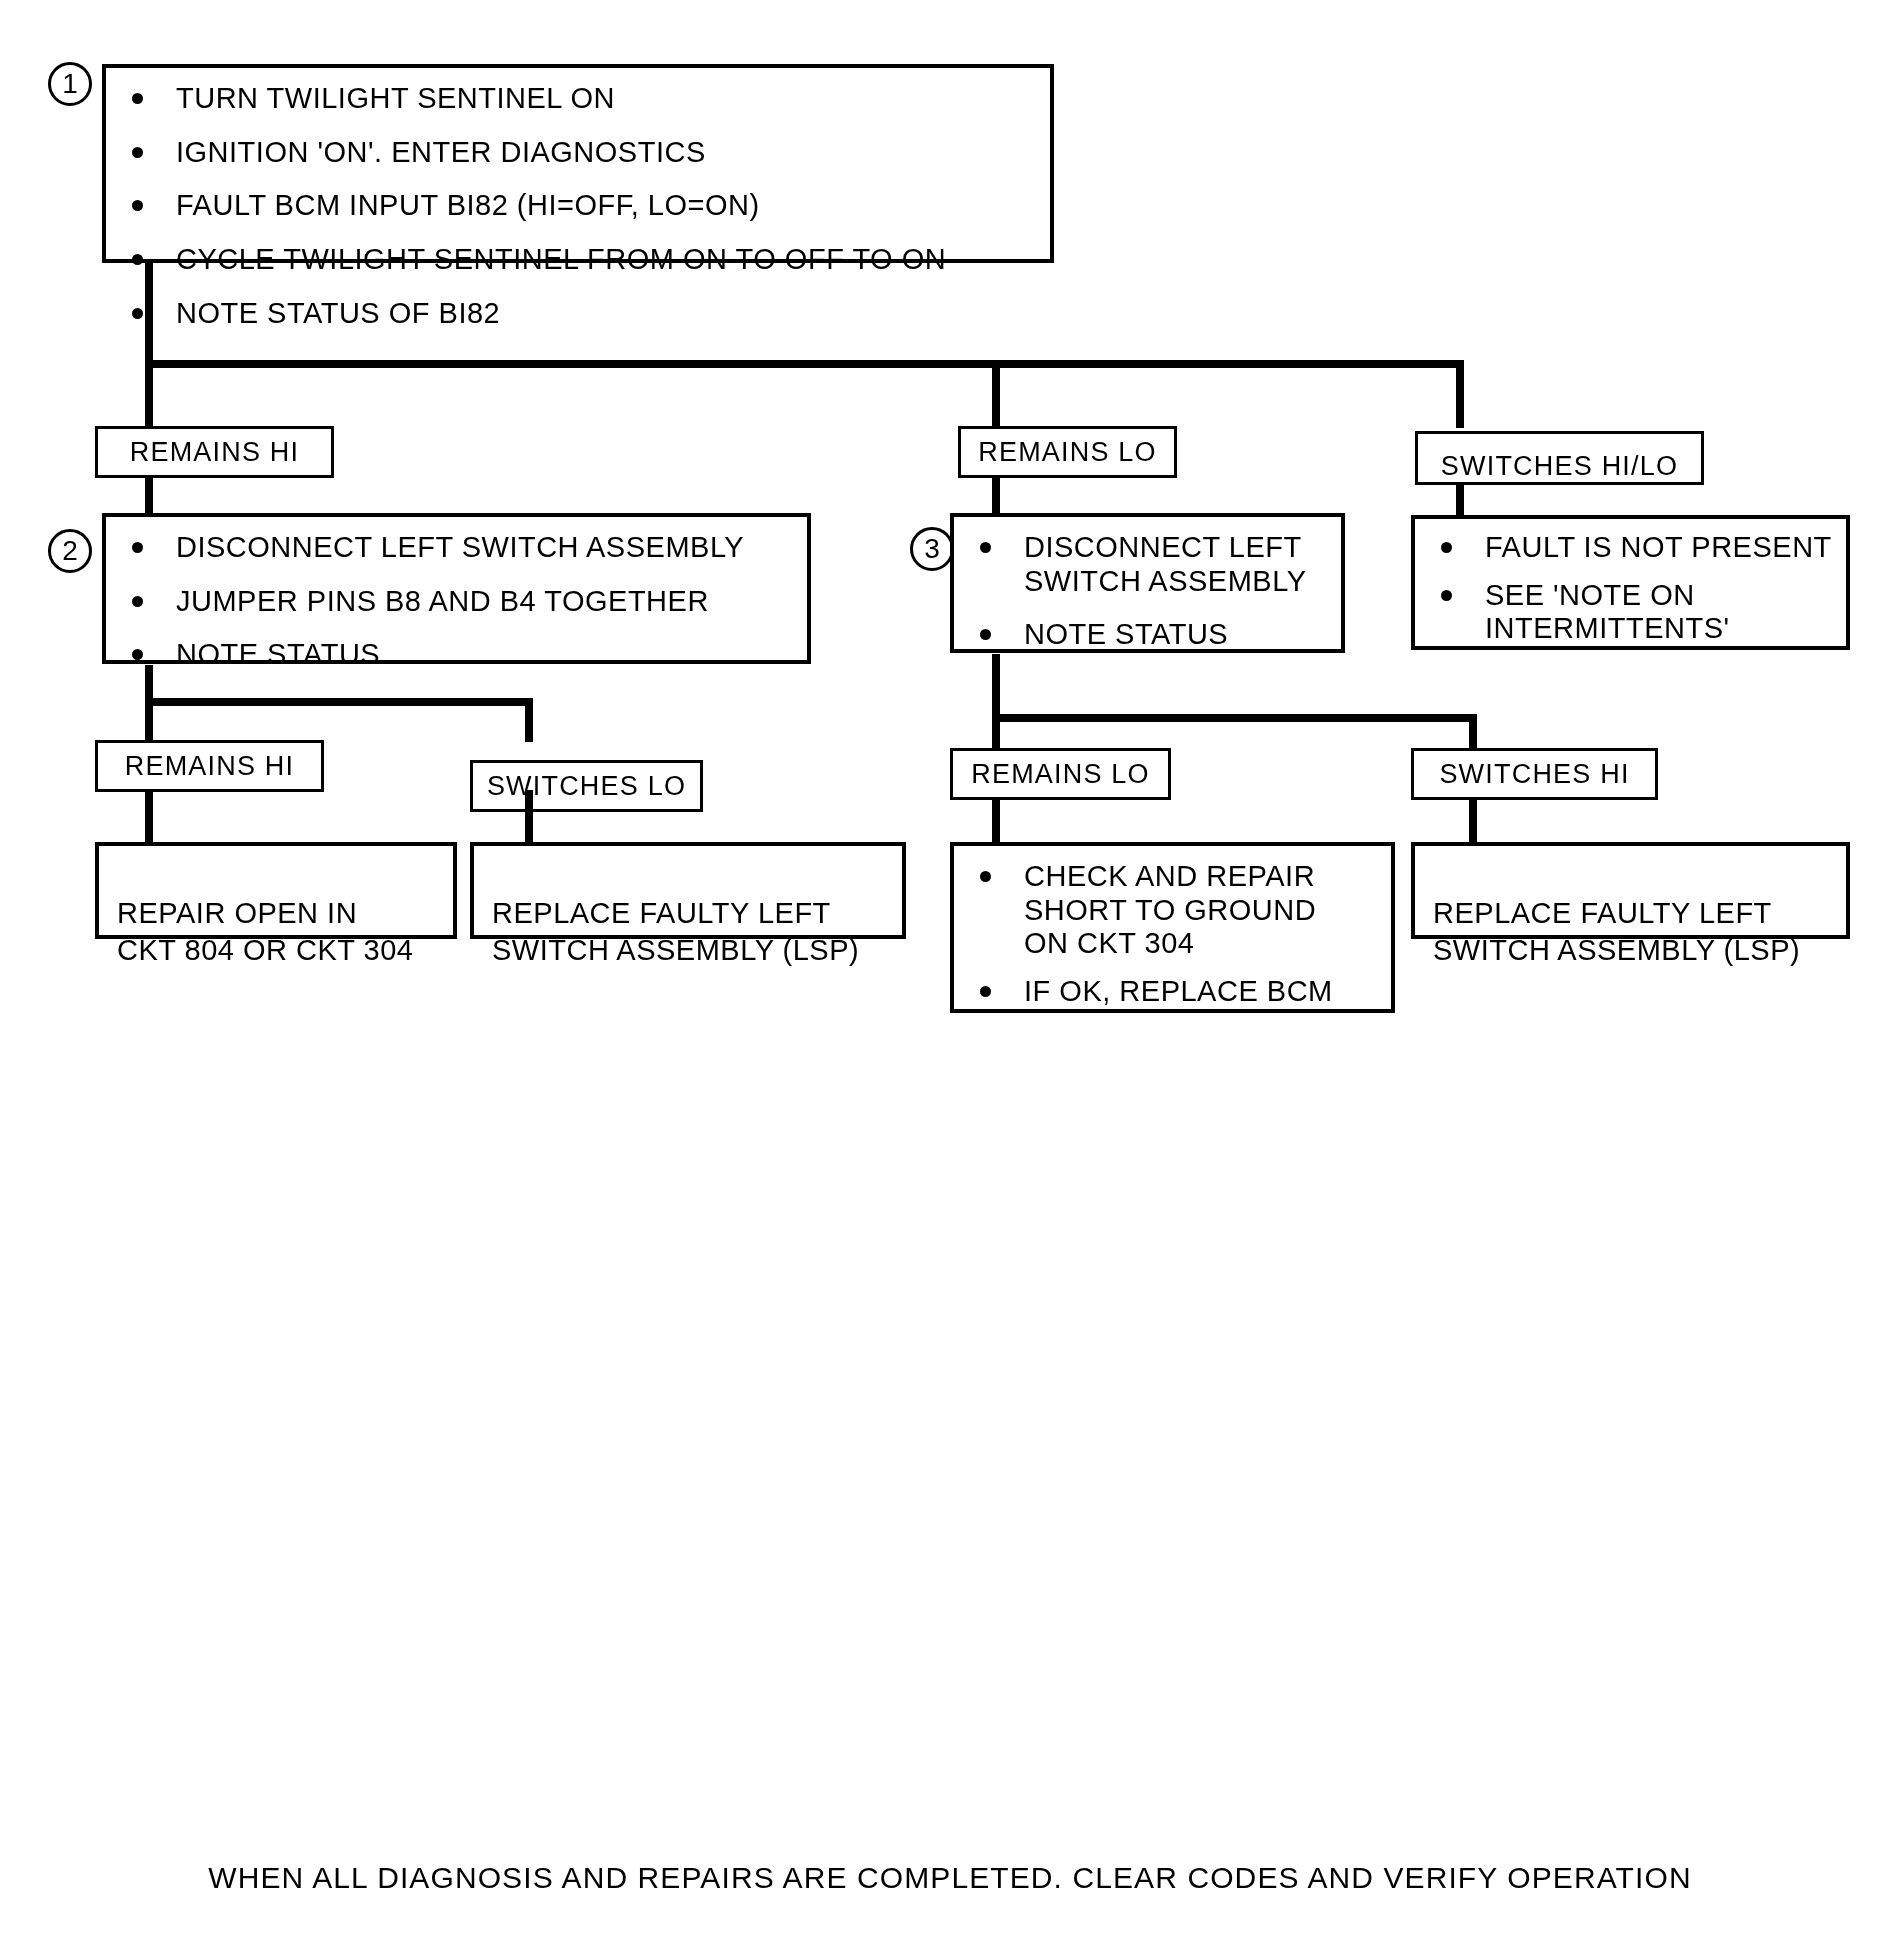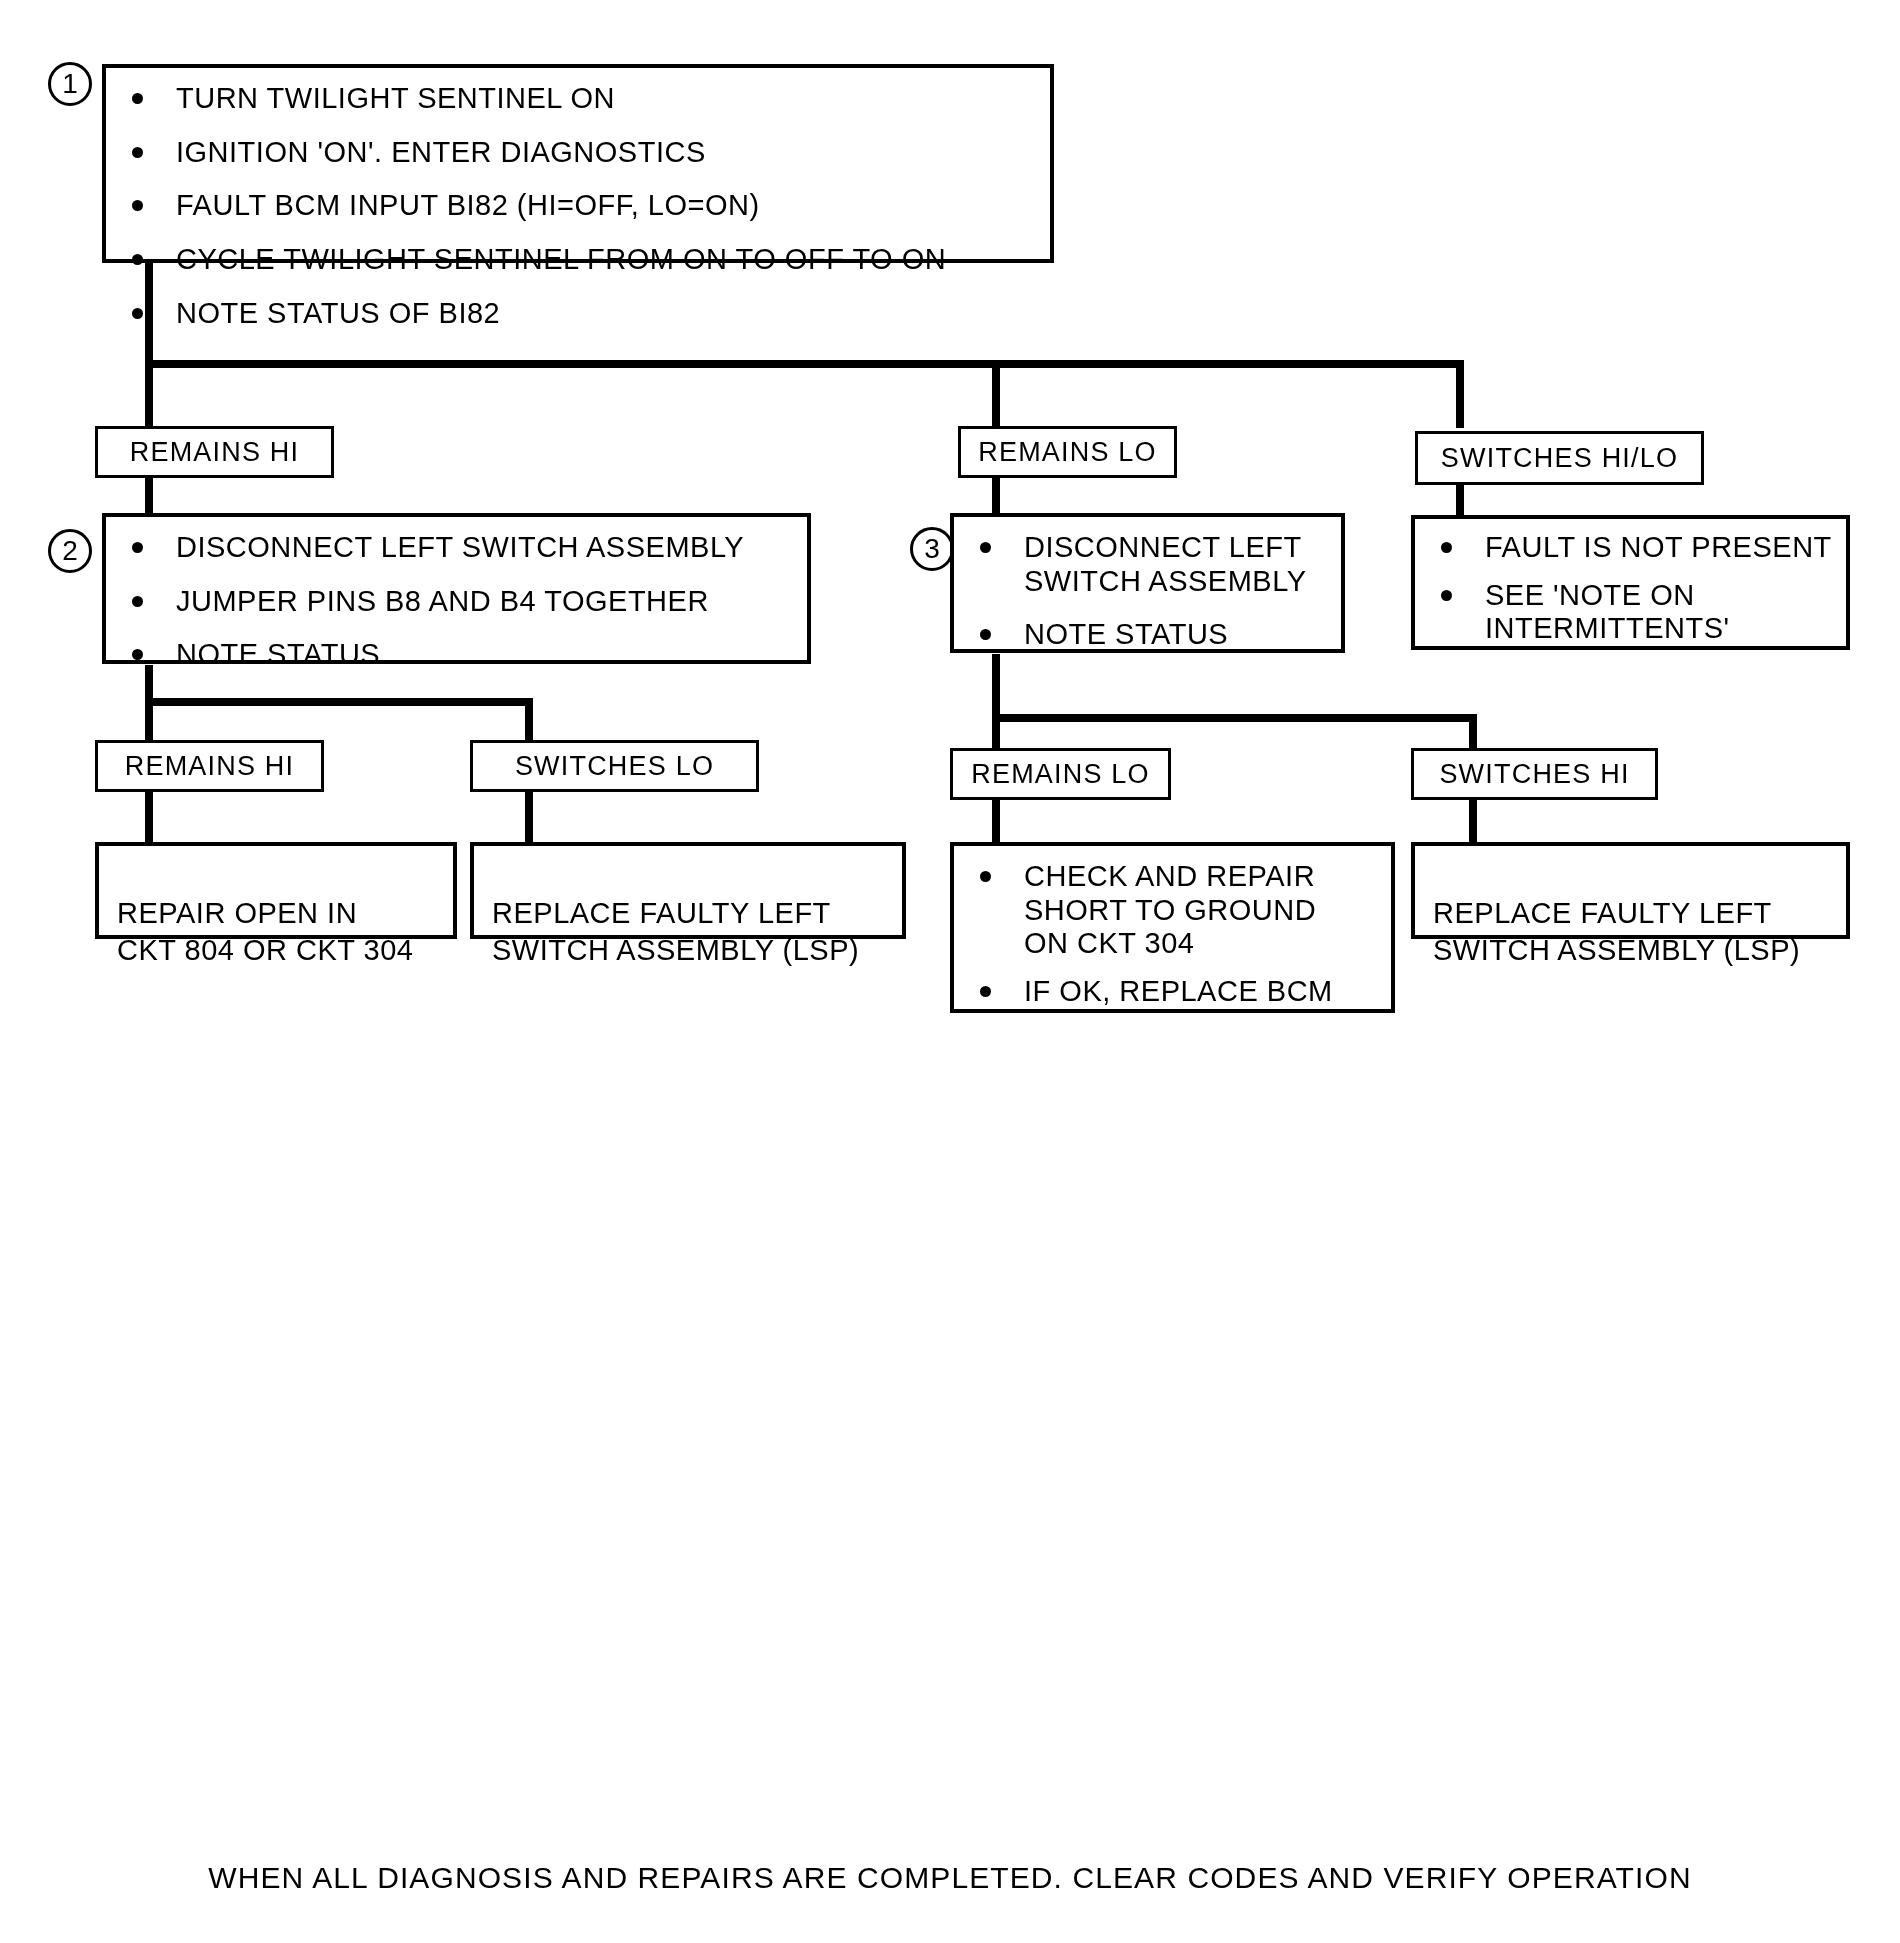--- a/index.html
+++ b/index.html
@@ -135,21 +135,21 @@
   <div class="line-v" style="left:1456px; top:360px; width:8px; height:68px;"></div>
 
   <div class="box thin label-box" style="left:95px; top:426px; width:239px; height:52px;">
     <span>REMAINS HI</span>
   </div>
 
   <div class="box thin label-box" style="left:958px; top:426px; width:219px; height:52px;">
     <span>REMAINS LO</span>
   </div>
 
-  <div class="box thin label-box" style="left:1415px; top:431px; width:289px; height:54px;">
+  <div class="box thin label-box" style="left:1415px; top:431px; width:289px; height:54px;align-items:flex-end;">
     <span>SWITCHES HI/LO</span>
   </div>
 
   <div class="line-v" style="left:145px; top:476px; width:8px; height:40px;"></div>
   <div class="line-v" style="left:992px; top:476px; width:8px; height:40px;"></div>
   <div class="line-v" style="left:1456px; top:483px; width:8px; height:32px;"></div>
 
   <div class="step-circle" style="left:48px; top:529px;">
     <span>2</span>
   </div>
@@ -184,21 +184,21 @@
 
   <div class="line-v" style="left:145px; top:665px; width:8px; height:40px;"></div>
   <div class="line-h" style="left:145px; top:698px; width:388px; height:8px;"></div>
   <div class="line-v" style="left:145px; top:698px; width:8px; height:44px;"></div>
   <div class="line-v" style="left:525px; top:698px; width:8px; height:44px;"></div>
 
   <div class="box thin label-box" style="left:95px; top:740px; width:229px; height:52px;">
     <span>REMAINS HI</span>
   </div>
 
-  <div class="box thin label-box" style="left:470px; top:740px; width:289px; height:52px;">
+  <div class="box thin label-box" style="left:470px; top:760px; width:233px; height:52px;">
     <span>SWITCHES LO</span>
   </div>
 
   <div class="line-v" style="left:145px; top:790px; width:8px; height:52px;"></div>
   <div class="line-v" style="left:525px; top:790px; width:8px; height:52px;"></div>
 
   <div class="box text-box" style="left:95px; top:842px; width:362px; height:97px;">
     <span>REPAIR OPEN IN
 CKT 804 OR CKT 304</span>
   </div>

